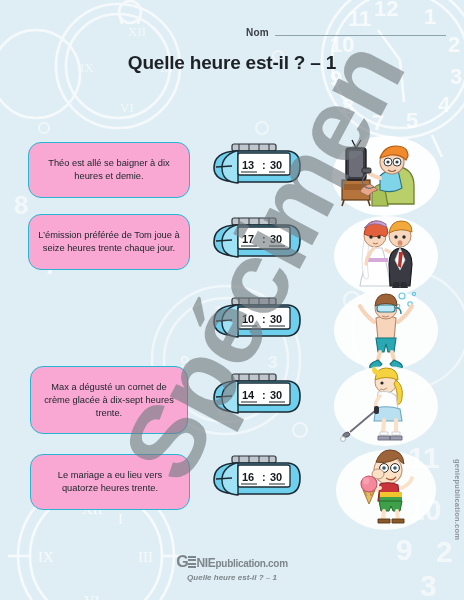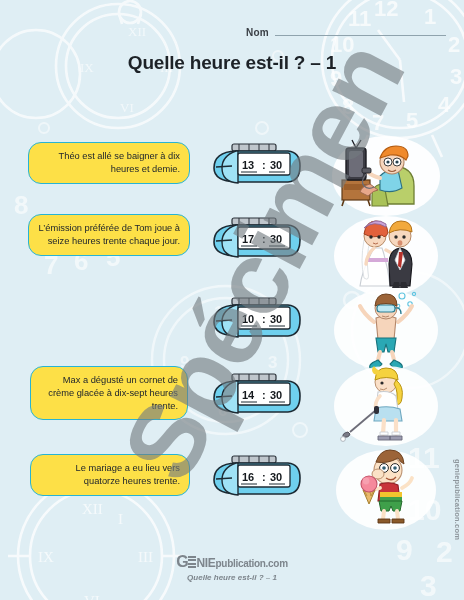--- a/index.html
+++ b/index.html
@@ -36,25 +36,25 @@
 
   
   .row{position:absolute;left:0;width:464px;height:68px;}
   .row.r1{top:138px;} .row.r2{top:214px;} .row.r3{top:290px;}
   .row.r4{top:366px;} .row.r5{top:448px;}
 
   
   .phrase{
     position:absolute;left:28px;
     box-sizing:border-box;
-    background:#fde047;
+    background:#f9a8d4;
     border:1.6px solid #28b4d4;
     border-radius:13px;
-    padding:7px 9px;
-    text-align:right;
+    padding:14px 9px;
+    text-align:center;
     font-size:9.3px;line-height:1.38;color:#20262c;
     width:162px;
   }
   .r1 .phrase{top:4px;}
   .r2 .phrase{top:0px;}
   .r3 .phrase{top:2px;left:36px;width:150px;}
   .r4 .phrase{top:0px;left:30px;width:158px;}
   .r5 .phrase{top:6px;left:30px;width:160px;}
 
   

